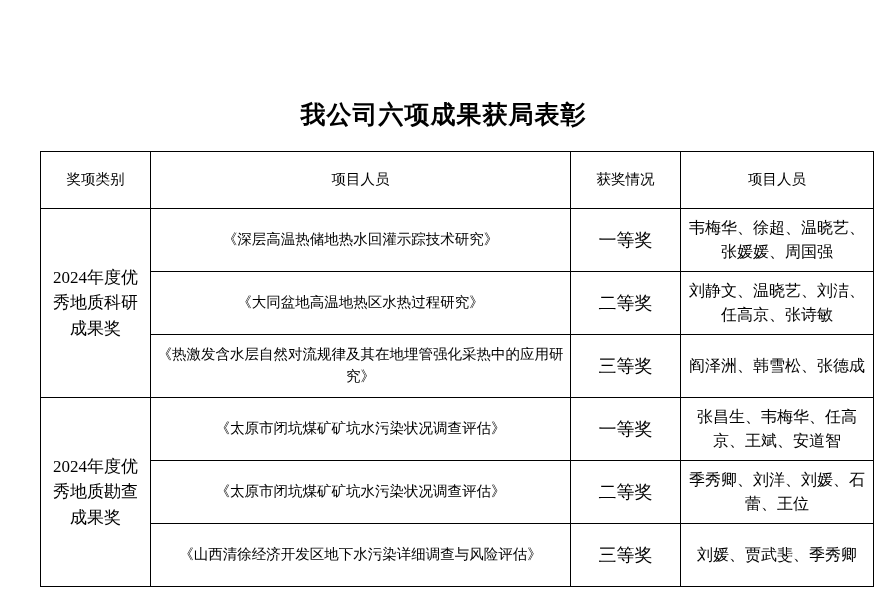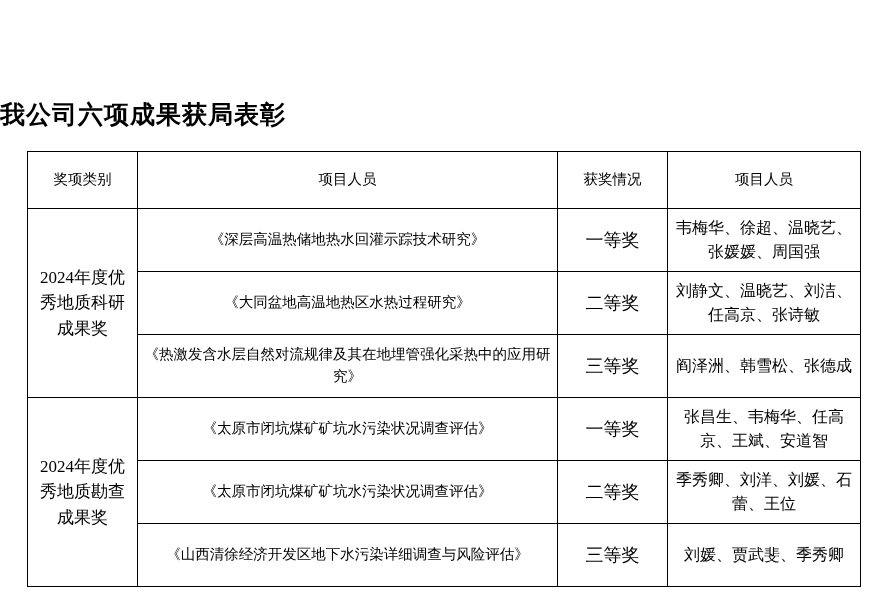--- a/index.html
+++ b/index.html
@@ -14,30 +14,30 @@
     color: #000000;
     overflow: hidden;
   }
   .page {
     position: relative;
     width: 887px;
     height: 600px;
     box-sizing: border-box;
   }
   .doc-title {
-    text-align: left;
+    text-align: center;
     font-size: 25px;
     font-weight: bold;
     letter-spacing: 1px;
     margin-top: 98px;
     margin-bottom: 20px;
     font-family: "Liberation Serif", "DejaVu Serif", serif;
   }
   .table-wrap {
-    padding: 0 27px;
+    padding: 0 40px;
     box-sizing: border-box;
   }
   table.award-table {
     border-collapse: collapse;
     width: 833px;
     table-layout: fixed;
     font-size: 14.5px;
   }
   table.award-table td, table.award-table th {
     border: 1px solid #000000;

